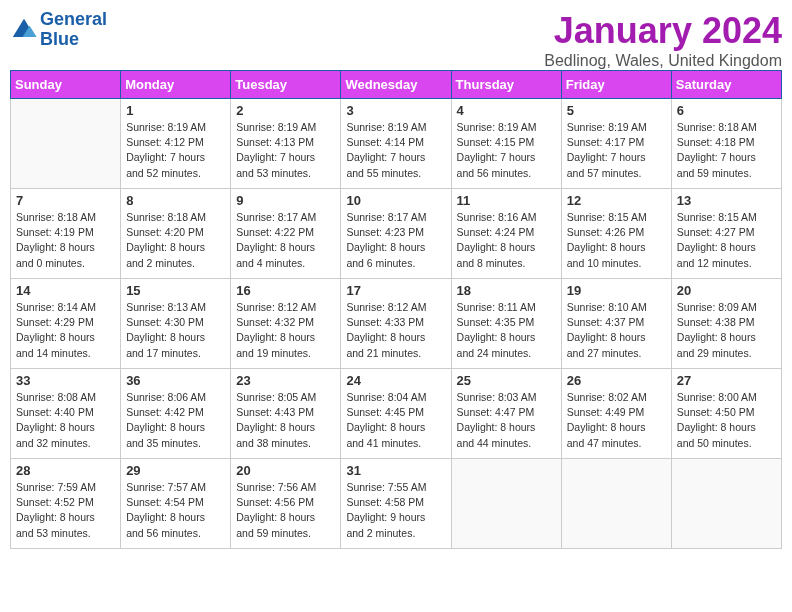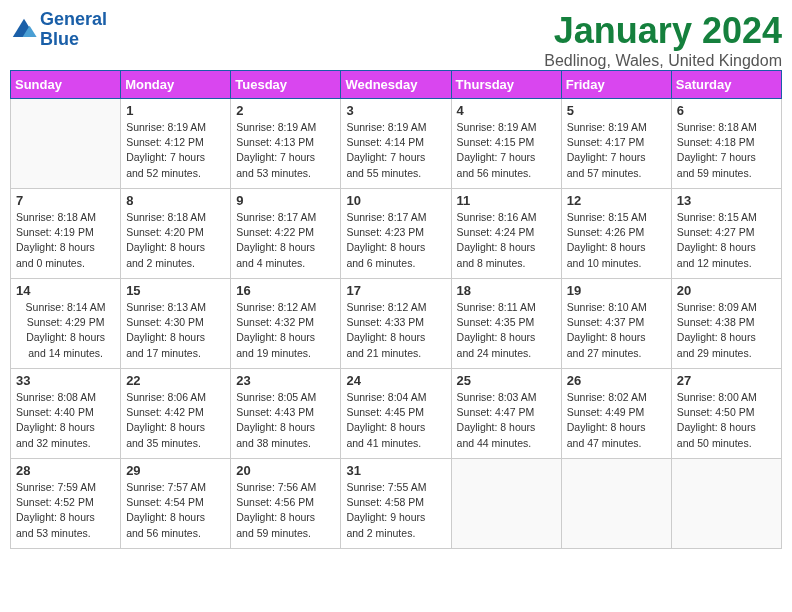--- a/index.html
+++ b/index.html
@@ -32,21 +32,21 @@
     .logo-icon {
       width: 28px;
       height: 28px;
     }
     .title-block {
       text-align: right;
     }
     .calendar-title {
       font-size: 36px;
       font-weight: bold;
-      color: #15803d;
+      color: #a21caf;
     }
     .calendar-subtitle {
       font-size: 16px;
       color: #555;
     }
     table {
       width: 100%;
       border-collapse: collapse;
       table-layout: fixed;
     }
@@ -210,21 +210,21 @@
           <span class="day-num">13</span>
           <div class="day-info" style="white-space: pre-line;">Sunrise: 8:15 AM
 Sunset: 4:27 PM
 Daylight: 8 hours
 and 12 minutes.</div>
         </td>
       </tr>
       <tr>
         <td>
           <span class="day-num">14</span>
-          <div class="day-info" style="white-space: pre-line; text-align: center;">Sunrise: 8:14 AM
+          <div class="day-info" style="white-space: pre-line;">Sunrise: 8:14 AM
 Sunset: 4:29 PM
 Daylight: 8 hours
 and 14 minutes.</div>
         </td>
         <td>
           <span class="day-num">15</span>
           <div class="day-info" style="white-space: pre-line;">Sunrise: 8:13 AM
 Sunset: 4:30 PM
 Daylight: 8 hours
 and 17 minutes.</div>
@@ -267,21 +267,21 @@
       </tr>
       <tr>
         <td>
           <span class="day-num">33</span>
           <div class="day-info" style="white-space: pre-line;">Sunrise: 8:08 AM
 Sunset: 4:40 PM
 Daylight: 8 hours
 and 32 minutes.</div>
         </td>
         <td>
-          <span class="day-num">22</span>
+          <span class="day-num">36</span>
           <div class="day-info" style="white-space: pre-line;">Sunrise: 8:06 AM
 Sunset: 4:42 PM
 Daylight: 8 hours
 and 35 minutes.</div>
         </td>
         <td>
           <span class="day-num">23</span>
           <div class="day-info" style="white-space: pre-line;">Sunrise: 8:05 AM
 Sunset: 4:43 PM
 Daylight: 8 hours

